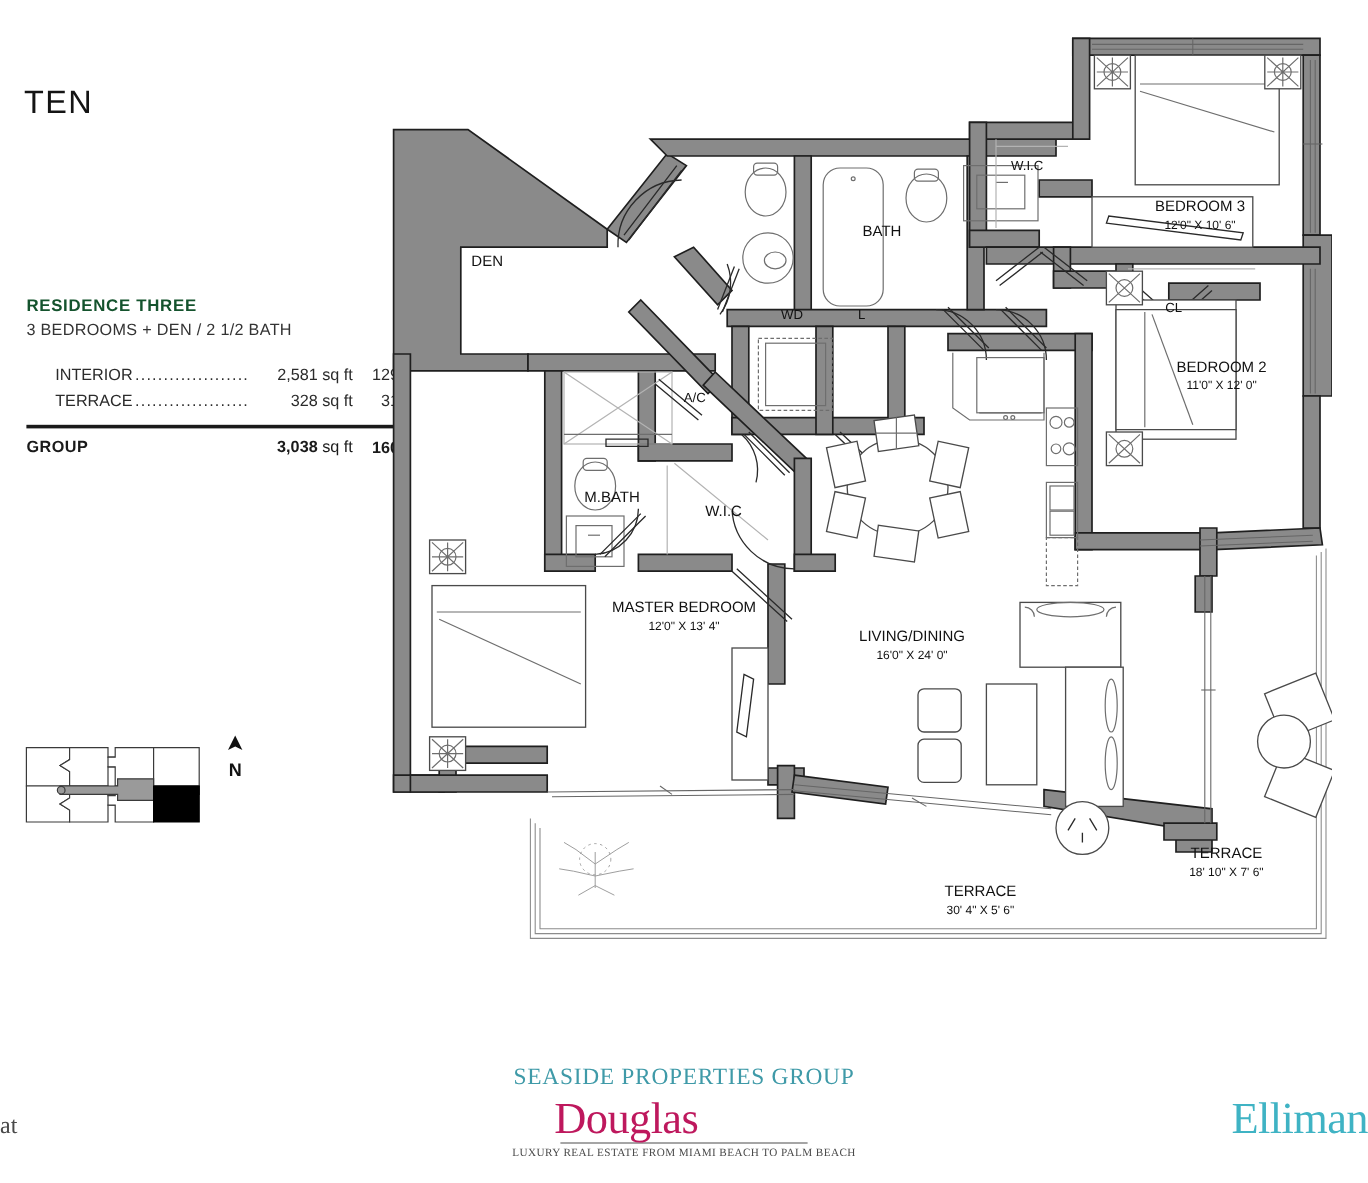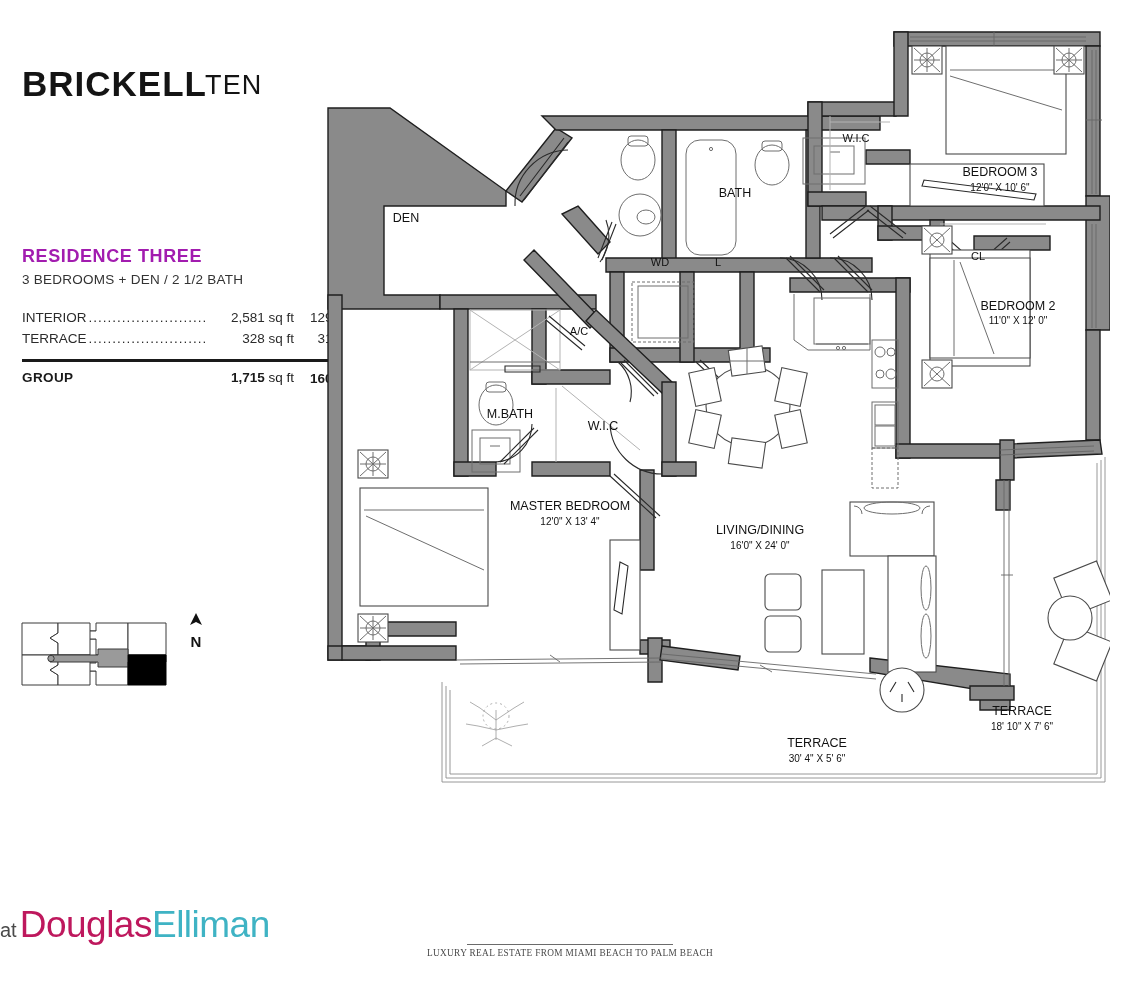--- a/index.html
+++ b/index.html
@@ -7,24 +7,24 @@
 
   
   #logo{position:absolute;left:22px;top:24px;display:flex;align-items:flex-end;}
   #logo .brickell{font-size:35px;font-weight:700;letter-spacing:1.0px;line-height:1;color:#141414;}
   #logo .ten-wrap{position:relative;margin-left:-2px;padding-bottom:2px;}
   #logo .ten{font-size:27px;font-weight:400;letter-spacing:1.2px;line-height:1;color:#141414;display:block;margin-top:48px;}
   #logo .ten-rule{height:3px;background:#141414;margin-top:3px;width:100%;}
 
   
   #info{position:absolute;left:22px;top:246px;width:330px;}
-  #info .res-title{font-size:18px;font-weight:700;letter-spacing:.6px;color:#a21caf;}
+  #info .res-title{font-size:14px;font-weight:700;letter-spacing:.6px;color:#14532d;}
   #info .res-sub{font-size:13.5px;font-weight:400;letter-spacing:.25px;color:#333;margin-top:5px;}
   #info .areas{margin-top:21px;}
-  .area-row{display:flex;align-items:flex-start;font-size:13.5px;color:#2b2b2b;line-height:1.55;}
+  .area-row{display:flex;align-items:flex-start;font-size:13.5px;color:#2b2b2b;line-height:1.55;margin-left:24px;}
   .area-row .nm{white-space:nowrap;}
   .area-row .dots{flex:1;overflow:hidden;white-space:nowrap;letter-spacing:1px;color:#2b2b2b;margin:0 2px;}
   .area-row .sqft{width:85px;text-align:right;white-space:nowrap;}
   .area-row .sqm{width:58px;text-align:right;white-space:nowrap;}
   .sup{font-size:8px;vertical-align:super;}
   #info .rule{height:3px;background:#1a1a1a;margin:9px 0 8px 0;}
   .total-row{display:flex;align-items:baseline;font-size:13.5px;}
   .total-row .nm{font-weight:700;letter-spacing:.4px;}
   .total-row .sp{flex:1;}
   .total-row .sqft{width:85px;text-align:right;}
@@ -35,33 +35,32 @@
   #keyplan{position:absolute;left:20px;top:615px;}
   #northmark{position:absolute;left:182px;top:612px;width:28px;text-align:center;}
   #northmark .n-letter{font-size:15px;font-weight:700;color:#111;line-height:1;margin-top:2px;}
 
   
   #plan{position:absolute;left:310px;top:10px;width:800px;height:790px;}
 
   
   #footer{position:absolute;left:0;top:888px;width:1140px;text-align:center;}
   .spg{font-family:"Liberation Serif",serif;font-size:19.5px;letter-spacing:.6px;color:#3f9aa8;line-height:1;}
-  .de-line{font-family:Liberation Sans, sans-serif;line-height:1;margin-top:18px;display:flex;justify-content:flex-start;align-items:baseline;}
+  .de-line{font-family:Liberation Serif, serif;line-height:1;margin-top:6px;display:flex;justify-content:space-between;align-items:baseline;}
   .de-at{font-size:20px;color:#4a4a4a;margin-right:3px;}
   .de-doug{font-size:37px;color:#be185d;letter-spacing:-.5px;}
   .de-ell{font-size:37px;color:#3fb3c4;letter-spacing:-.5px;}
   .de-rule{width:206px;height:1px;background:#6b6b6b;margin:1px auto 0 auto;}
   .tagline{font-family:"Liberation Serif",serif;font-size:9.3px;letter-spacing:.35px;color:#4a4a4a;margin-top:3px;}
   .disclaimer{font-size:9.6px;color:#9b9b9b;margin-top:13px;letter-spacing:.1px;}
 </style>
 </head>
 <body>
 
 <div id="logo">
-  <span class="brickell">BRICKELL</span>
   <span class="ten-wrap">
     <span class="ten">TEN</span>
     <span class="ten-rule"></span>
   </span>
 </div>
 
 <div id="info">
   <div class="res-title">RESIDENCE THREE</div>
   <div class="res-sub">3 BEDROOMS + DEN / 2 1/2 BATH</div>
 
@@ -78,21 +77,21 @@
       <span class="sqft">328 sq ft</span>
       <span class="sqm"><span>31 m</span><span class="sup">2</span></span>
     </div>
   </div>
 
   <div class="rule"></div>
 
   <div class="total-row">
     <span class="nm">GROUP</span>
     <span class="sp"></span>
-    <span class="sqft"><b>1,715</b> <span>sq ft</span></span>
+    <span class="sqft"><b>3,038</b> <span>sq ft</span></span>
     <span class="sqm"><b>160</b> <span>m</span><span class="sup">2</span></span>
   </div>
 </div>
 
 <div id="keyplan">
   <svg width="160" height="72" viewBox="0 0 160 72">
     <g fill="#ffffff" stroke="#3a3a3a" stroke-width="1">
       <path d="M2,8 L38,8 L38,18 L30,23 L38,28 L38,40 L2,40 Z"></path>
       <path d="M38,8 L70,8 L70,16 L76,16 L76,24 L70,24 L70,40 L38,40 L38,28 L30,23 L38,18 Z"></path>
       <path d="M76,8 L108,8 L108,40 L76,40 L76,24 L70,24 L70,16 L76,16 Z"></path>
@@ -421,20 +420,21 @@
     <text class="lbl" x="507" y="737">TERRACE</text>
     <text class="dim" x="507" y="752">30' 4" X 5' 6"</text>
 
     <text class="lbl" x="712" y="705">TERRACE</text>
     <text class="dim" x="712" y="720">18' 10" X 7' 6"</text>
   </g>
 </svg>
 </div>
 
 <div id="footer">
+  <div class="spg">SEASIDE PROPERTIES GROUP</div>
   <div class="de-line">
     <span class="de-at">at</span>
     <span class="de-doug">Douglas</span>
     <span class="de-ell">Elliman</span>
   </div>
   <div class="de-rule"></div>
   <div class="tagline">LUXURY REAL ESTATE FROM MIAMI BEACH TO PALM BEACH</div>
 </div>
 
 </body></html>

